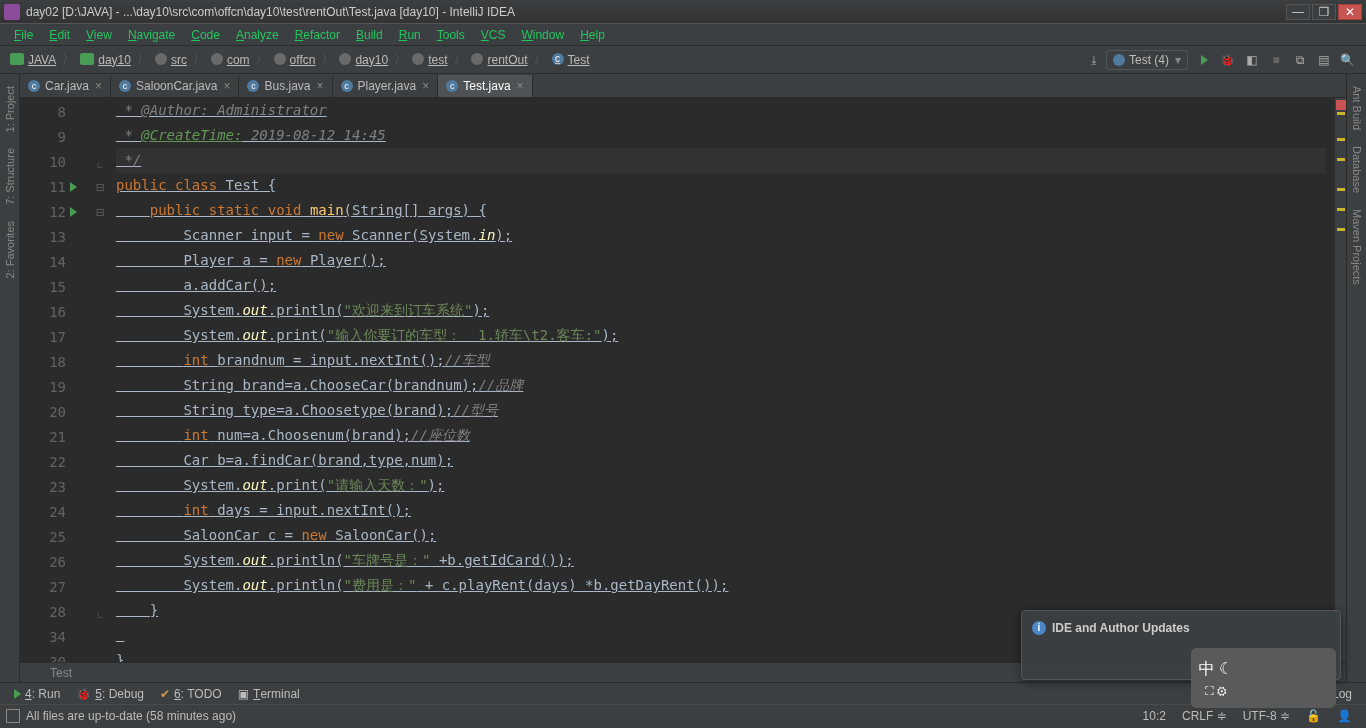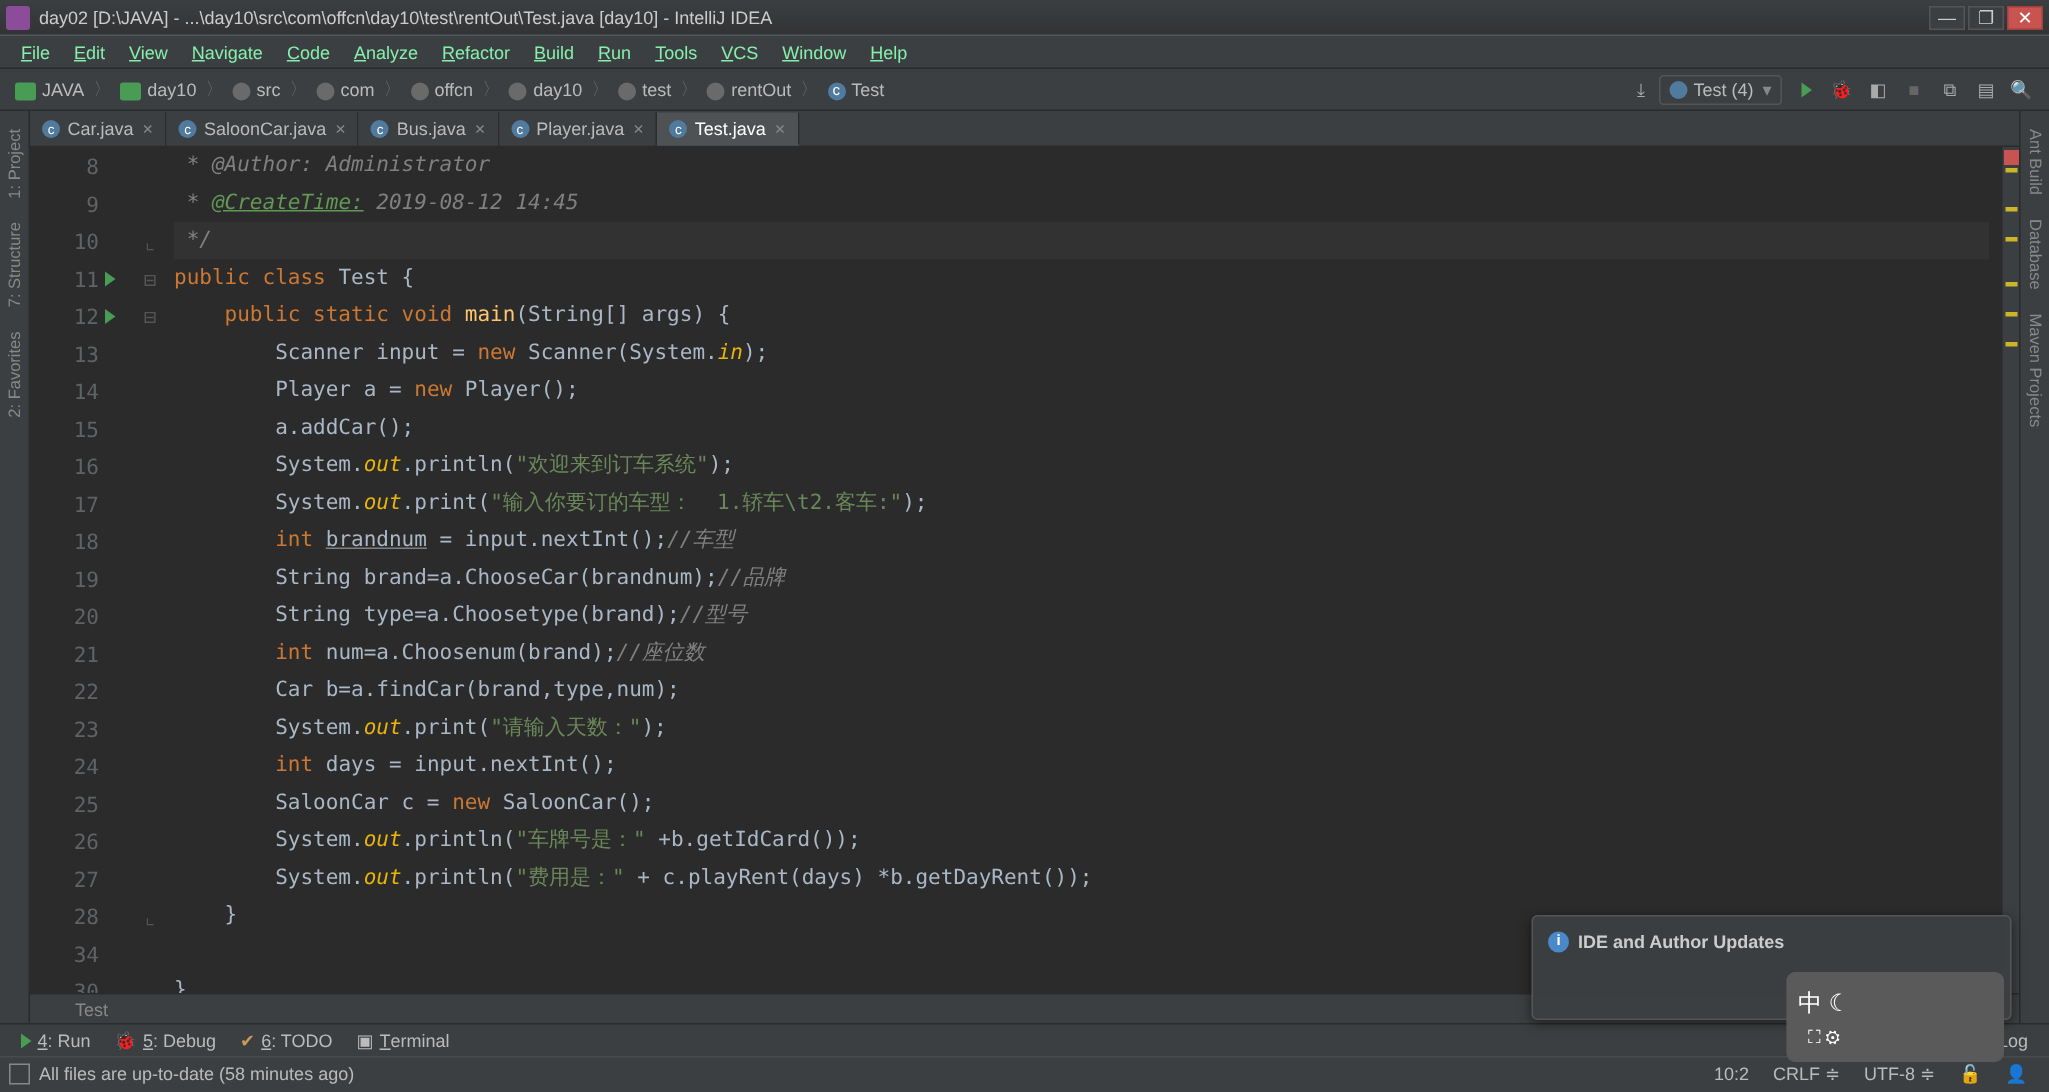--- a/index.html
+++ b/index.html
@@ -21,27 +21,27 @@
   color:#ccc;
 }
 .titlebar .logo { width:16px;height:16px;background:#8b4c9a;display:inline-block;margin-right:6px;border-radius:2px; }
 .titlebar .spacer { flex:1; }
 .winbtn { width:24px;height:16px;margin-left:2px;display:flex;align-items:center;justify-content:center;border:1px solid #555;background:#3c3f41;cursor:pointer; }
 .winbtn.close { background:#c75450;color:#fff;border-color:#a0413e; }
 .menubar {
   height:22px;background:#3c3f41;border-bottom:1px solid #2b2b2b;
   display:flex;align-items:center;padding:0 6px;
 }
-.menubar span { padding:0 8px;color:#86efac;cursor:pointer;text-align:center; }
+.menubar span { padding:0 8px;color:#22c55e;cursor:pointer;text-align:center; }
 .menubar span u { text-decoration:underline; }
 .toolbar {
   height:28px;background:#3c3f41;border-bottom:1px solid #2b2b2b;
   display:flex;align-items:center;padding:0 6px;
 }
-.crumb { display:flex;align-items:flex-end;padding:0 4px;color:#bbb;cursor:pointer; }
+.crumb { display:flex;align-items:flex-start;padding:0 4px;color:#bbb;cursor:pointer;text-decoration:underline; }
 .crumb .folder { width:14px;height:12px;background:#499c54;margin-right:4px;border-radius:2px; }
 .crumb .pkg { width:12px;height:12px;background:#6a6a6a;border-radius:50%;margin-right:4px; }
 .crumb .cls { width:12px;height:12px;background:#507a9e;border-radius:50%;margin-right:4px;color:#fff;font-size:10px;text-align:center;line-height:12px; }
 .crumb-sep { color:#666;margin:0 2px; }
 .toolbar .spacer { flex:1; }
 .toolbar .tool-icon { width:18px;height:18px;margin:0 3px;display:flex;align-items:center;justify-content:center;color:#aaa;cursor:pointer; }
 .runbox { border:1px solid #555;padding:2px 6px;display:flex;align-items:center;border-radius:3px;margin-right:4px;cursor:pointer; }
 .main { display:flex;height:608px; }
 .leftbar { width:20px;background:#3c3f41;border-right:1px solid #2b2b2b;display:flex;flex-direction:column;align-items:center;padding-top:4px; }
 .leftbar .side-label { writing-mode:vertical-rl;transform:rotate(180deg);color:#888;font-size:11px;margin:8px 0;cursor:pointer; }
@@ -50,26 +50,26 @@
 .editor-area { flex:1;display:flex;flex-direction:column;background:#2b2b2b; }
 .tabs { height:24px;background:#3c3f41;border-bottom:1px solid #2b2b2b;display:flex;align-items:end; }
 .tab { height:22px;padding:0 8px;display:flex;align-items:center;border-right:1px solid #2b2b2b;color:#bbb;background:#3c3f41;cursor:pointer; }
 .tab .cls-icon { width:12px;height:12px;background:#507a9e;border-radius:50%;margin-right:5px;color:#fff;font-size:9px;text-align:center;line-height:12px; }
 .tab.active { background:#4e5254;color:#fff;border-bottom:1px solid #4e5254; }
 .tab .close { margin-left:6px;color:#888;font-size:12px; }
 .code-body { flex:1;display:flex;overflow:hidden;font-family:"Consolas","Monaco",monospace;font-size:14px;line-height:25px; }
 .gutter { width:50px;text-align:right;color:#606366;padding:2px 4px;user-select:none; }
 .gutter-icons { width:22px;padding-top:2px; }
 .fold-col { width:16px;color:#555;padding-top:2px;text-align:center; }
-.code-lines { flex:1;padding:0 8px;white-space:pre;color:#a9b7c6; }
+.code-lines { flex:1;padding:0 8px;white-space:pre;color:#a9b7c6;text-decoration:underline; }
 .kw { color:#cc7832; }
 .str { color:#6a8759; }
 .comment { color:#808080;font-style:italic; }
 .ann-lbl { color:#629755;font-style:italic;text-decoration:underline; }
-.field { color:#eab308;font-style:italic; }
+.field { color:#fef9c3;font-style:italic; }
 .method-def { color:#ffc66d; }
 .cursor-line { background:#323232; }
 .breadcrumb-bottom { height:20px;background:#3c3f41;padding:0 30px;color:#888;border-top:1px solid #2b2b2b;display:flex;align-items:center; }
 .error-stripe { width:12px;background:#3c3f41;border-left:1px solid #2b2b2b;position:relative; }
 .error-stripe .mark { position:absolute;left:2px;width:8px;height:3px; }
 .bottombar { height:22px;background:#3c3f41;border-top:1px solid #2b2b2b;display:flex;align-items:center;padding:0 6px; }
 .bottombar .item { padding:0 8px;color:#bbb;cursor:pointer;display:flex;align-items:center; }
 .statusbar { height:22px;background:#3c3f41;border-top:1px solid #4a4a4a;display:flex;align-items:center;padding:0 6px;color:#bbb; }
 .statusbar .spacer { flex:1; }
 .statusbar .statitem { padding:0 8px; }

